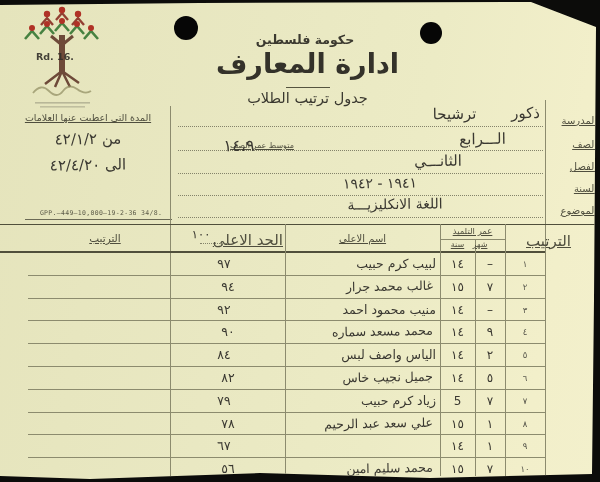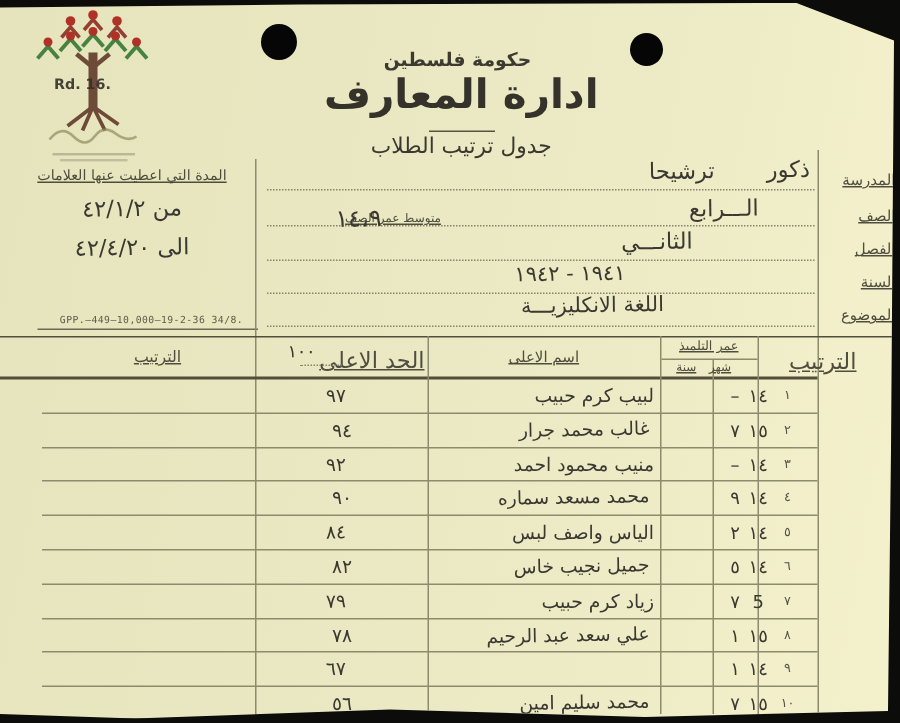--- a/index.html
+++ b/index.html
@@ -31,21 +31,21 @@
        font-family:"DejaVu Sans Mono",monospace;}
   
   .th{font-size:15px;text-align:center;}
   
   #rows{position:absolute;left:0;top:253px;width:600px;}
   .trow{position:relative;height:22.8px;}
   .trow::after{content:"";position:absolute;left:28px;right:55px;bottom:0;border-bottom:1px solid #8c8b6e;}
   .cell{position:absolute;top:0;height:22.8px;line-height:22.8px;direction:rtl;white-space:nowrap;}
   .rank-cell{left:505px;width:40px;text-align:center;font-size:8.5px;color:#55544a;}
   .months-cell{left:475px;width:30px;text-align:center;font-size:12px;color:#3a3831;}
-  .years-cell{left:440px;width:35px;text-align:center;font-size:12px;color:#3a3831;margin-left:48px;}
+  .years-cell{left:440px;width:35px;text-align:center;font-size:12px;color:#3a3831;}
   .name-cell{left:288px;width:148px;text-align:right;font-size:12.5px;color:#3a3831;padding-right:2px;}
   .mark-cell{left:172px;width:112px;text-align:center;font-size:12.5px;color:#3a3831;}
   .remark-cell{left:30px;width:138px;}
   .trow:nth-child(odd) .mark-cell{transform:translateX(-4px) rotate(-1deg);}
   .trow:nth-child(even) .name-cell{transform:translateX(-3px) rotate(-1deg);}
 </style>
 </head>
 <body>
 
 <div id="paper">

